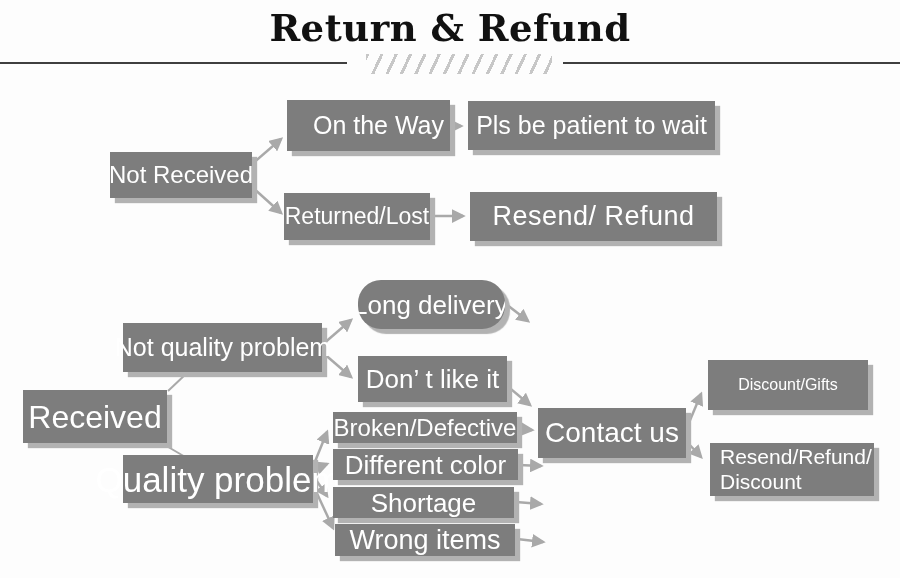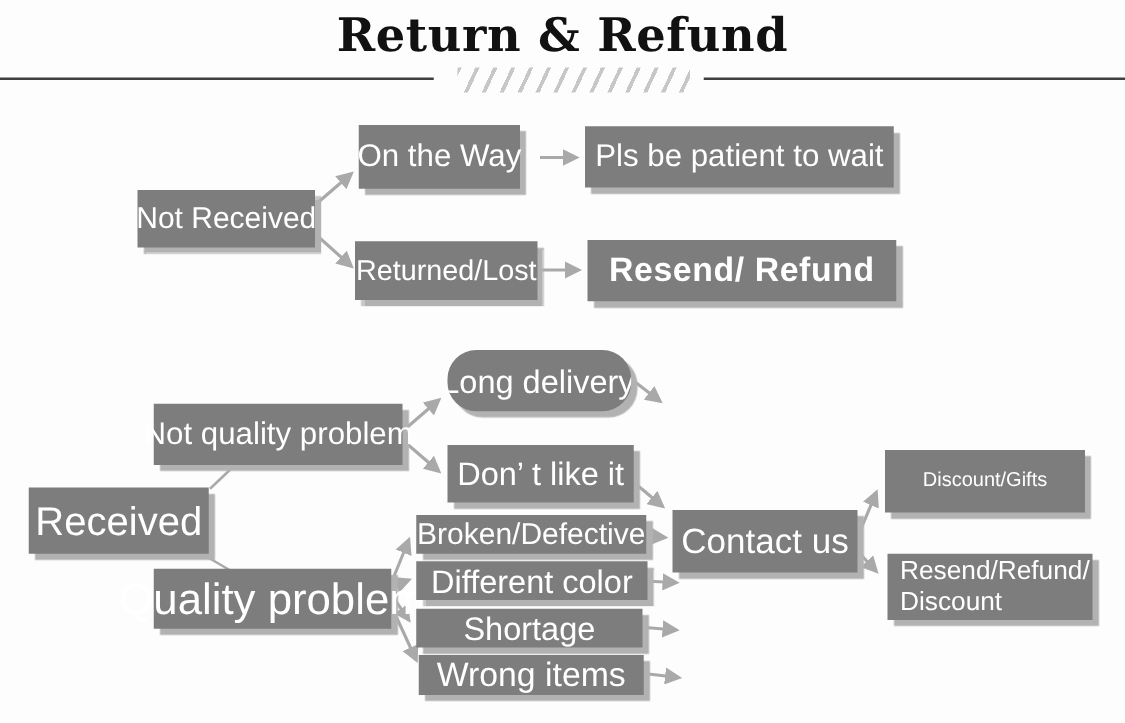--- a/index.html
+++ b/index.html
@@ -113,24 +113,24 @@
     <line x1="519" y1="429" x2="532" y2="430" marker-end="url(#ah)"></line>
     <line x1="519" y1="465" x2="541" y2="466" marker-end="url(#ah)"></line>
     <line x1="516" y1="502" x2="541" y2="504" marker-end="url(#ah)"></line>
     <line x1="517" y1="539" x2="543" y2="542" marker-end="url(#ah)"></line>
 
     <line x1="688" y1="425" x2="701" y2="394" marker-end="url(#ah)"></line>
     <line x1="688" y1="443" x2="701" y2="457" marker-end="url(#ah)"></line>
   </svg>
 
   <div class="node" style="left:110px; top:152px; width:142px; height:46px; font-size:24px;">Not Received</div>
-  <div class="node" style="left:287px; top:100px; width:129px; height:51px; font-size:25px;">On the Way</div>
+  <div class="node" style="left:287px; top:100px; width:143px; height:51px; font-size:25px;padding-left:20px;">On the Way</div>
   <div class="node" style="left:468px; top:101px; width:247px; height:49px; font-size:25px;">Pls be patient to wait</div>
   <div class="node" style="left:284px; top:193px; width:146px; height:47px; font-size:23px;">Returned/Lost</div>
-  <div class="node" style="left:470px; top:192px; width:247px; height:49px; font-size:27px; font-weight:700; letter-spacing:0.5px;">Resend/ Refund</div>
+  <div class="node" style="left:470px; top:192px; width:247px; height:49px; font-size:27px; font-weight:400; letter-spacing:0.5px;">Resend/ Refund</div>
 
   <div class="node" style="left:23px; top:390px; width:144px; height:53px; font-size:32px;">Received</div>
   <div class="node" style="left:123px; top:323px; width:199px; height:49px; font-size:25px;">Not quality problem</div>
   <div class="node" style="left:123px; top:455px; width:190px; height:48px; font-size:35px;">Quality problem</div>
   <div class="node left-text" style="left:358px; top:280px; width:147px; height:49px; font-size:26px; text-indent:-5px; overflow:hidden;border-radius:23px;">Long delivery</div>
   <div class="node" style="left:358px; top:356px; width:149px; height:46px; font-size:26px;">Don’ t like it</div>
   <div class="node" style="left:333px; top:412px; width:184px; height:31px; font-size:24px;">Broken/Defective</div>
   <div class="node" style="left:333px; top:449px; width:185px; height:31px; font-size:26px;">Different color</div>
   <div class="node" style="left:333px; top:487px; width:181px; height:31px; font-size:26px;">Shortage</div>
   <div class="node" style="left:335px; top:524px; width:180px; height:32px; font-size:27px;">Wrong items</div>

